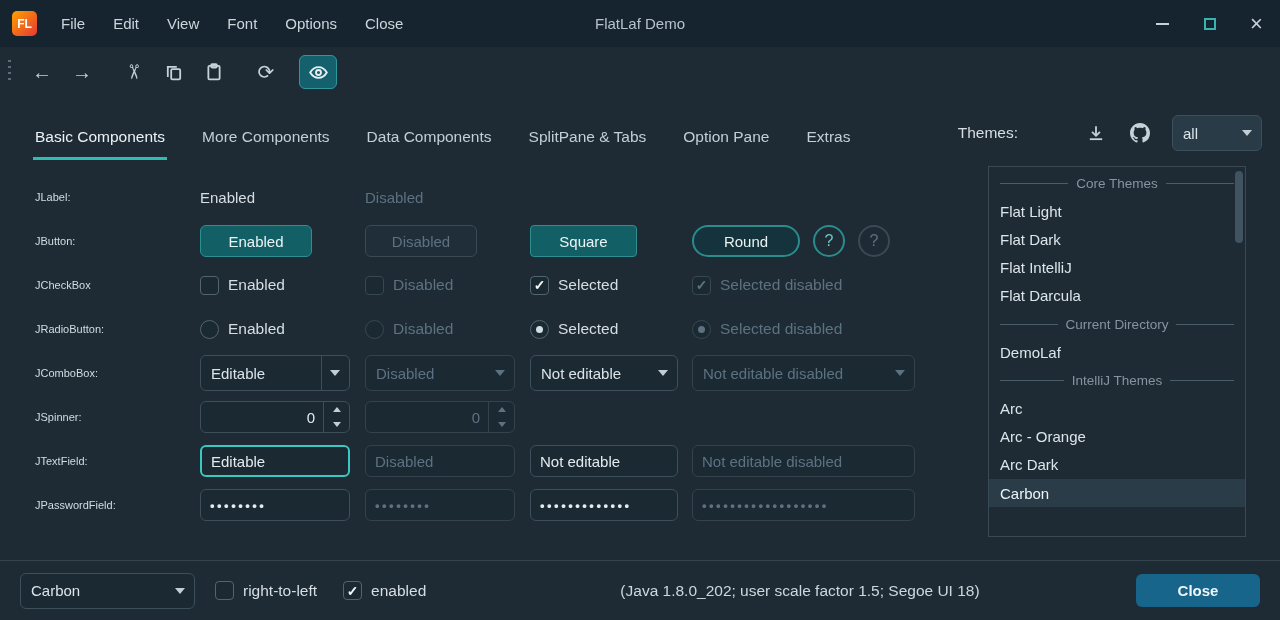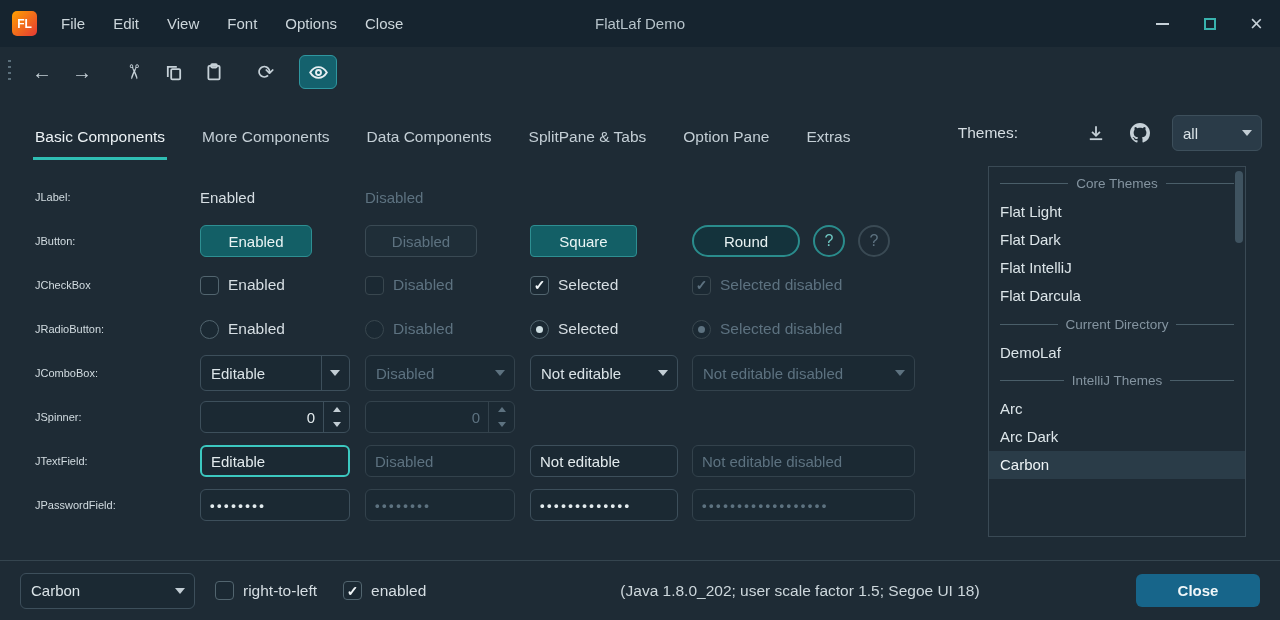--- a/index.html
+++ b/index.html
@@ -429,20 +429,21 @@
       <span>Current Directory</span>
       <span class="line"></span>
     </div>
     <div class="t-row">DemoLaf</div>
     <div class="t-row t-sep">
       <span class="line"></span>
       <span>IntelliJ Themes</span>
       <span class="line"></span>
     </div>
     <div class="t-row">Arc</div>
+    <div class="t-row">Arc - Orange</div>
     <div class="t-row">Arc Dark</div>
     <div class="t-row selected">Carbon</div>
     <div class="t-scroll-thumb"></div>
   </div>
 
   <div class="statusbar">
     <span class="combo">
       <span>Carbon</span>
       <span class="arrow"></span>
     </span>

